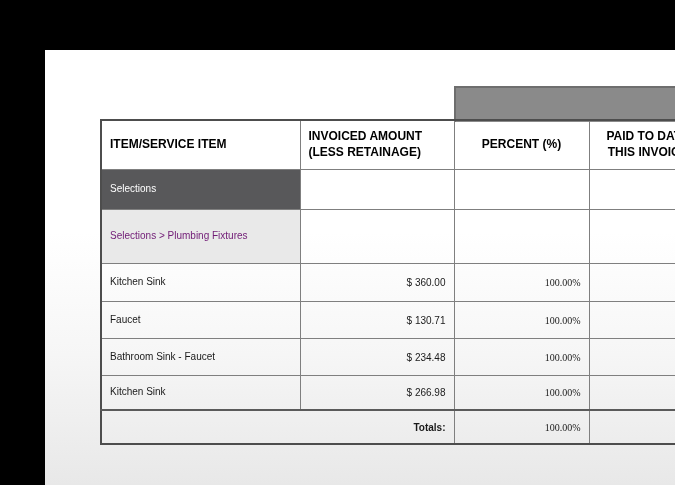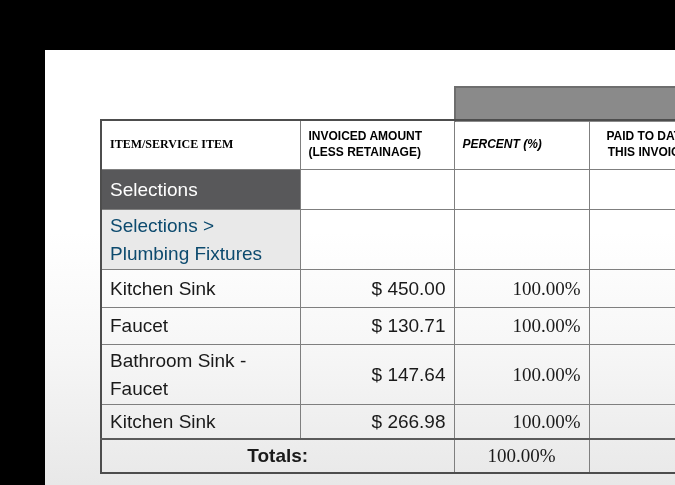--- a/index.html
+++ b/index.html
@@ -39,61 +39,60 @@
     left: 55px;
     top: 69px;
     border-collapse: collapse;
     table-layout: fixed;
     width: 606px;
     border: 2px solid #4d4d4d;
   }
   table.invoice td, table.invoice th {
     border: 1px solid #7f7f7f;
     padding: 2px 8px;
-    font-size: 19px;
+    font-size: 10px;
     color: #1a1a1a;
     background: transparent;
     overflow: hidden;
     white-space: normal;
   }
   table.invoice th {
     font-size: 12px;
     font-weight: bold;
     color: #000000;
     line-height: 1.3;
     height: 44px;
   }
-  th.col-item   { text-align: left; font-family: Liberation Serif, serif; }
+  th.col-item   { text-align: left; }
   th.col-amount { text-align: left; background: #f5f1c5; }
-  th.col-pct    { text-align: left; font-style: italic; }
+  th.col-pct    { text-align: center; }
   th.col-paid   { text-align: center; }
 
   td.item-cell   { text-align: left; line-height: 1.45; }
   td.amount-cell { text-align: right; background: #f5f1c5; padding-right: 10px; }
   td.percent-cell{ text-align: right; padding-right: 10px; font-family: Liberation Serif, serif; }
   td.paid-cell   { }
 
   tr.group-row td.item-cell {
     background: #58585a;
     color: #ffffff;
   }
   tr.subgroup-row td.item-cell {
     background: #e9e9e9;
-    color: #0c4a6e;
+    color: #701a75;
   }
   tr.row-h40 td { height: 35px; }
   tr.row-h54 td { height: 49px; }
   tr.row-h38 td { height: 33px; }
   tr.row-h37 td { height: 32px; margin-left: 13px; }
   tr.row-h34 td { height: 29px; }
 
   tr.totals-row td {
     height: 28px;
     border-top: 2px solid #5a5a5a;
-    text-align: center;
   }
   td.totals-label-cell {
     text-align: right;
     font-weight: bold;
     padding-right: 10px;
   }
 </style>
 </head>
 <body>
 
@@ -124,33 +123,33 @@
         <td class="paid-cell"></td>
       </tr>
       <tr class="subgroup-row row-h54">
         <td class="item-cell">Selections &gt; Plumbing Fixtures</td>
         <td class="amount-cell"></td>
         <td class="percent-cell"></td>
         <td class="paid-cell"></td>
       </tr>
       <tr class="row-h38">
         <td class="item-cell">Kitchen Sink</td>
-        <td class="amount-cell">$ 450.00</td>
+        <td class="amount-cell">$ 360.00</td>
         <td class="percent-cell">100.00%</td>
         <td class="paid-cell"></td>
       </tr>
       <tr class="row-h37">
         <td class="item-cell">Faucet</td>
         <td class="amount-cell">$ 130.71</td>
         <td class="percent-cell">100.00%</td>
         <td class="paid-cell"></td>
       </tr>
       <tr class="row-h37">
         <td class="item-cell">Bathroom Sink - Faucet</td>
-        <td class="amount-cell">$ 147.64</td>
+        <td class="amount-cell">$ 234.48</td>
         <td class="percent-cell">100.00%</td>
         <td class="paid-cell"></td>
       </tr>
       <tr class="row-h34">
         <td class="item-cell">Kitchen Sink</td>
         <td class="amount-cell">$ 266.98</td>
         <td class="percent-cell">100.00%</td>
         <td class="paid-cell"></td>
       </tr>
       <tr class="totals-row">

